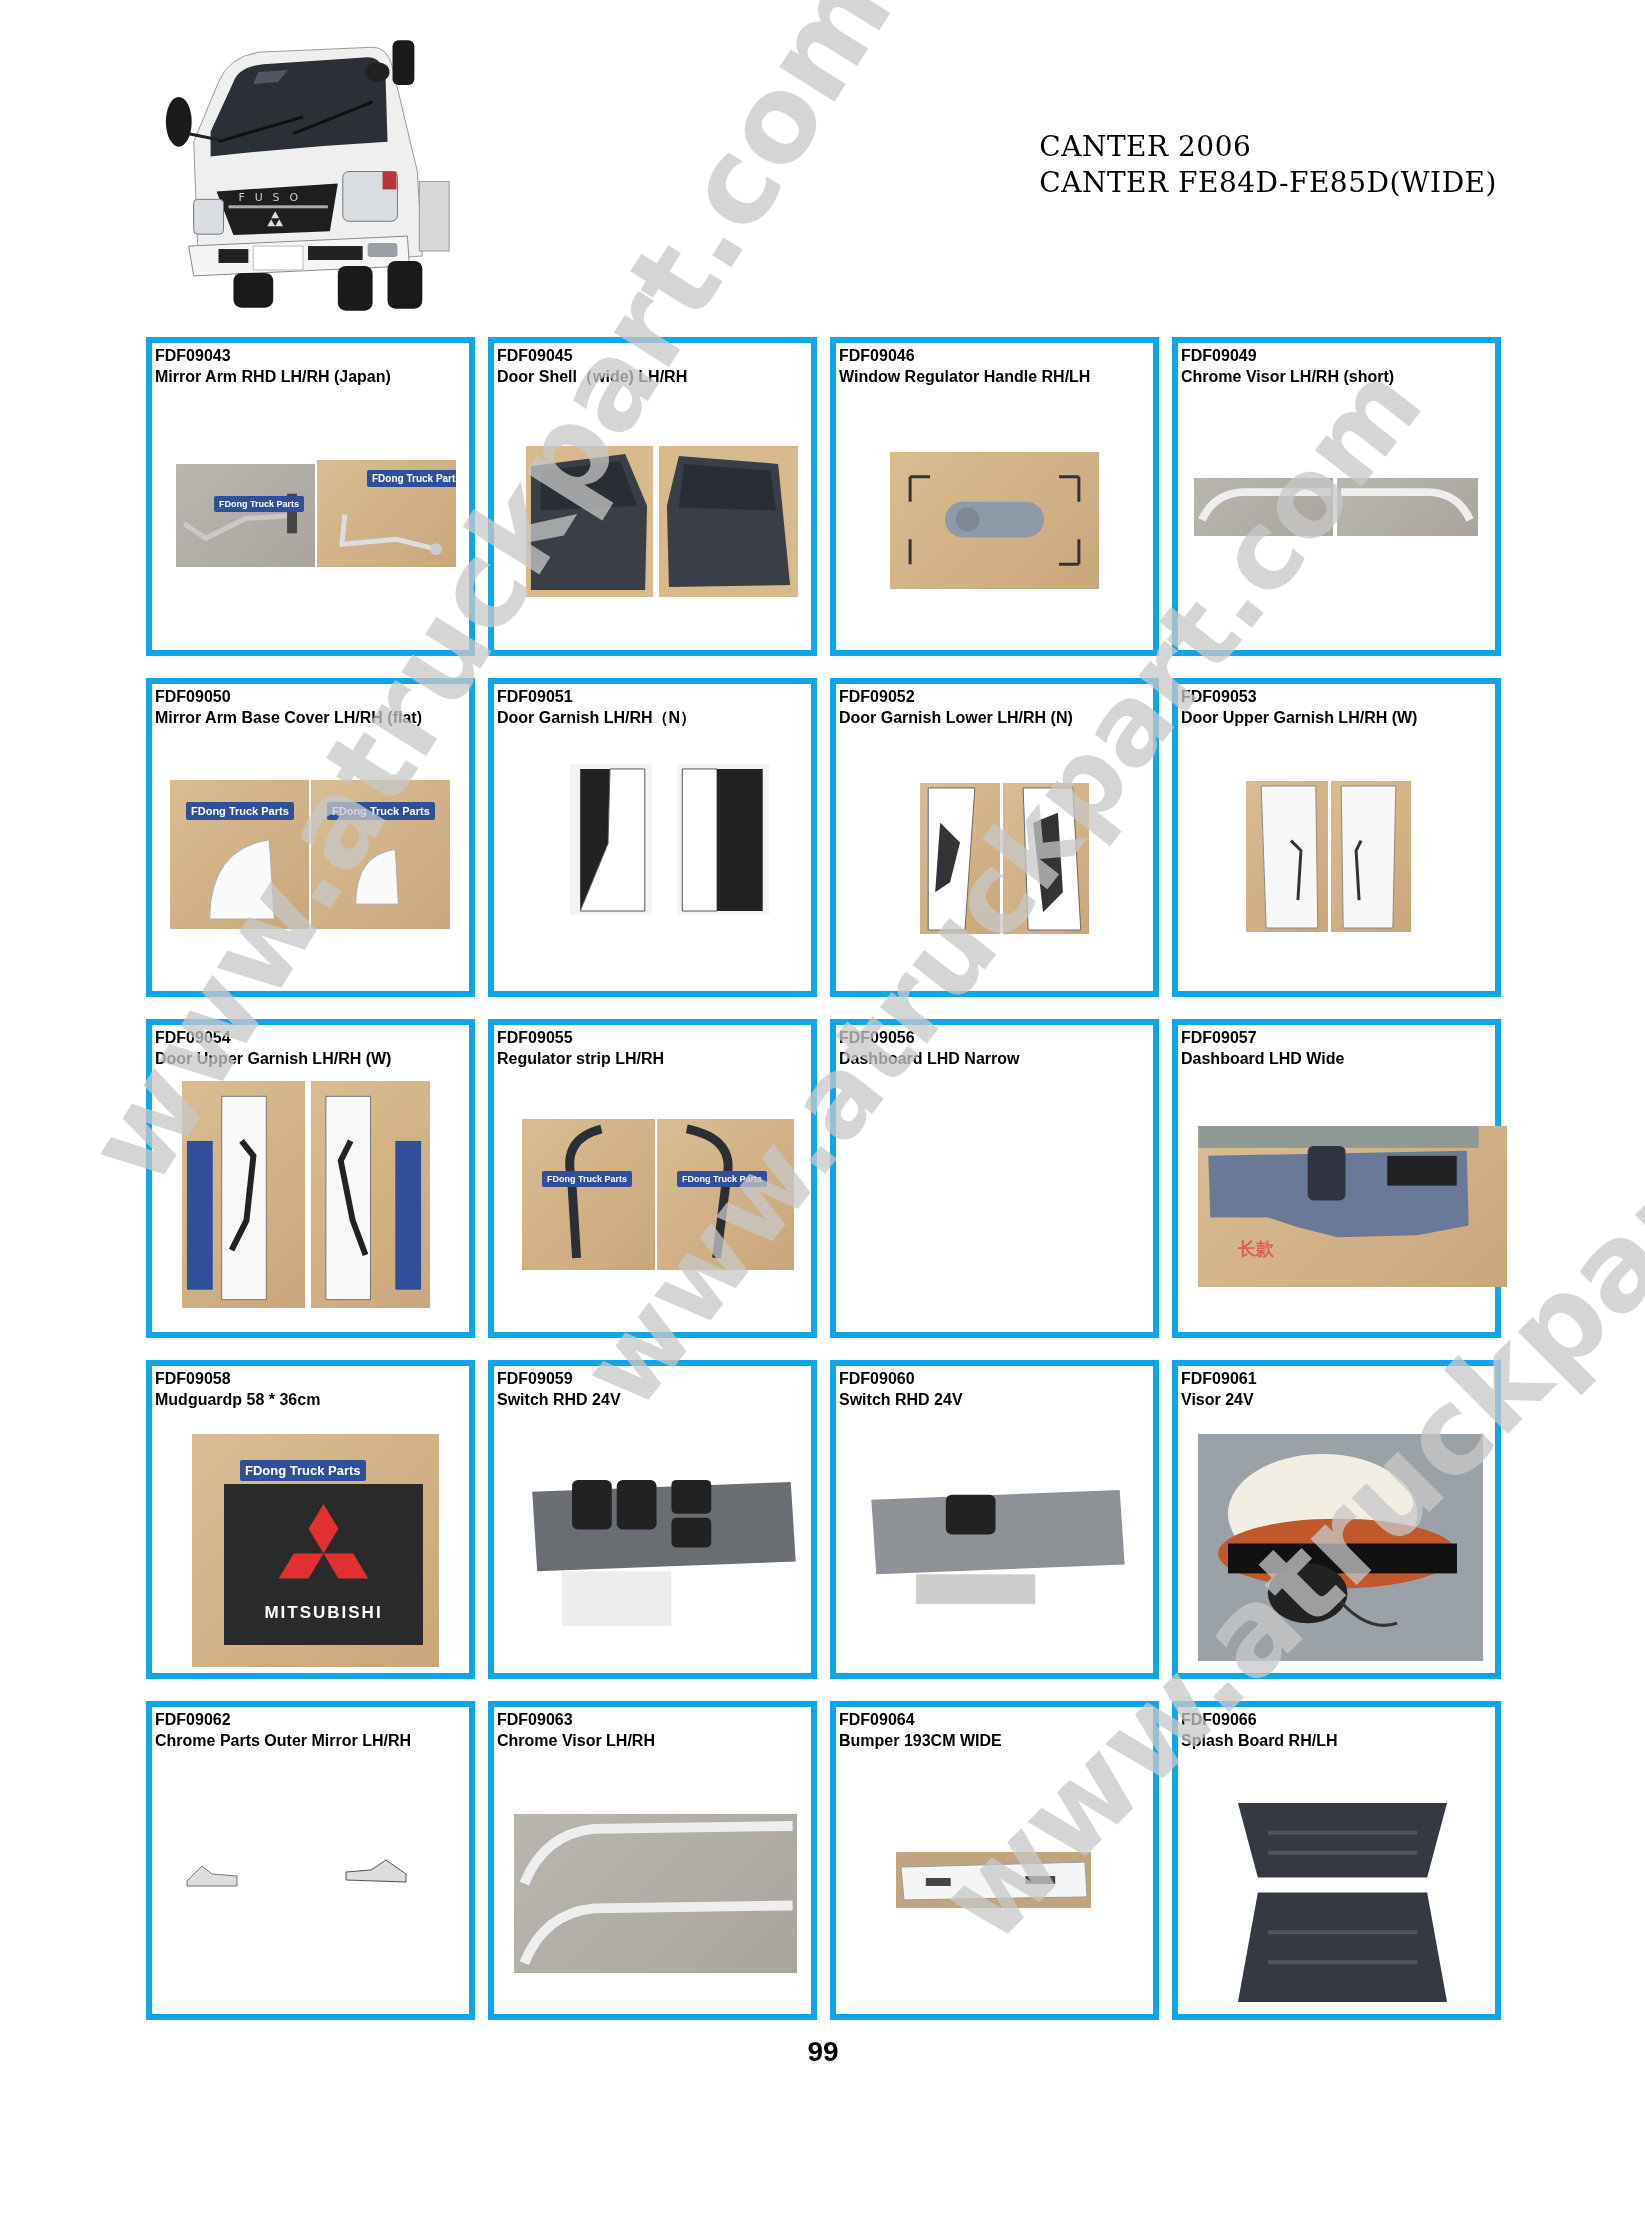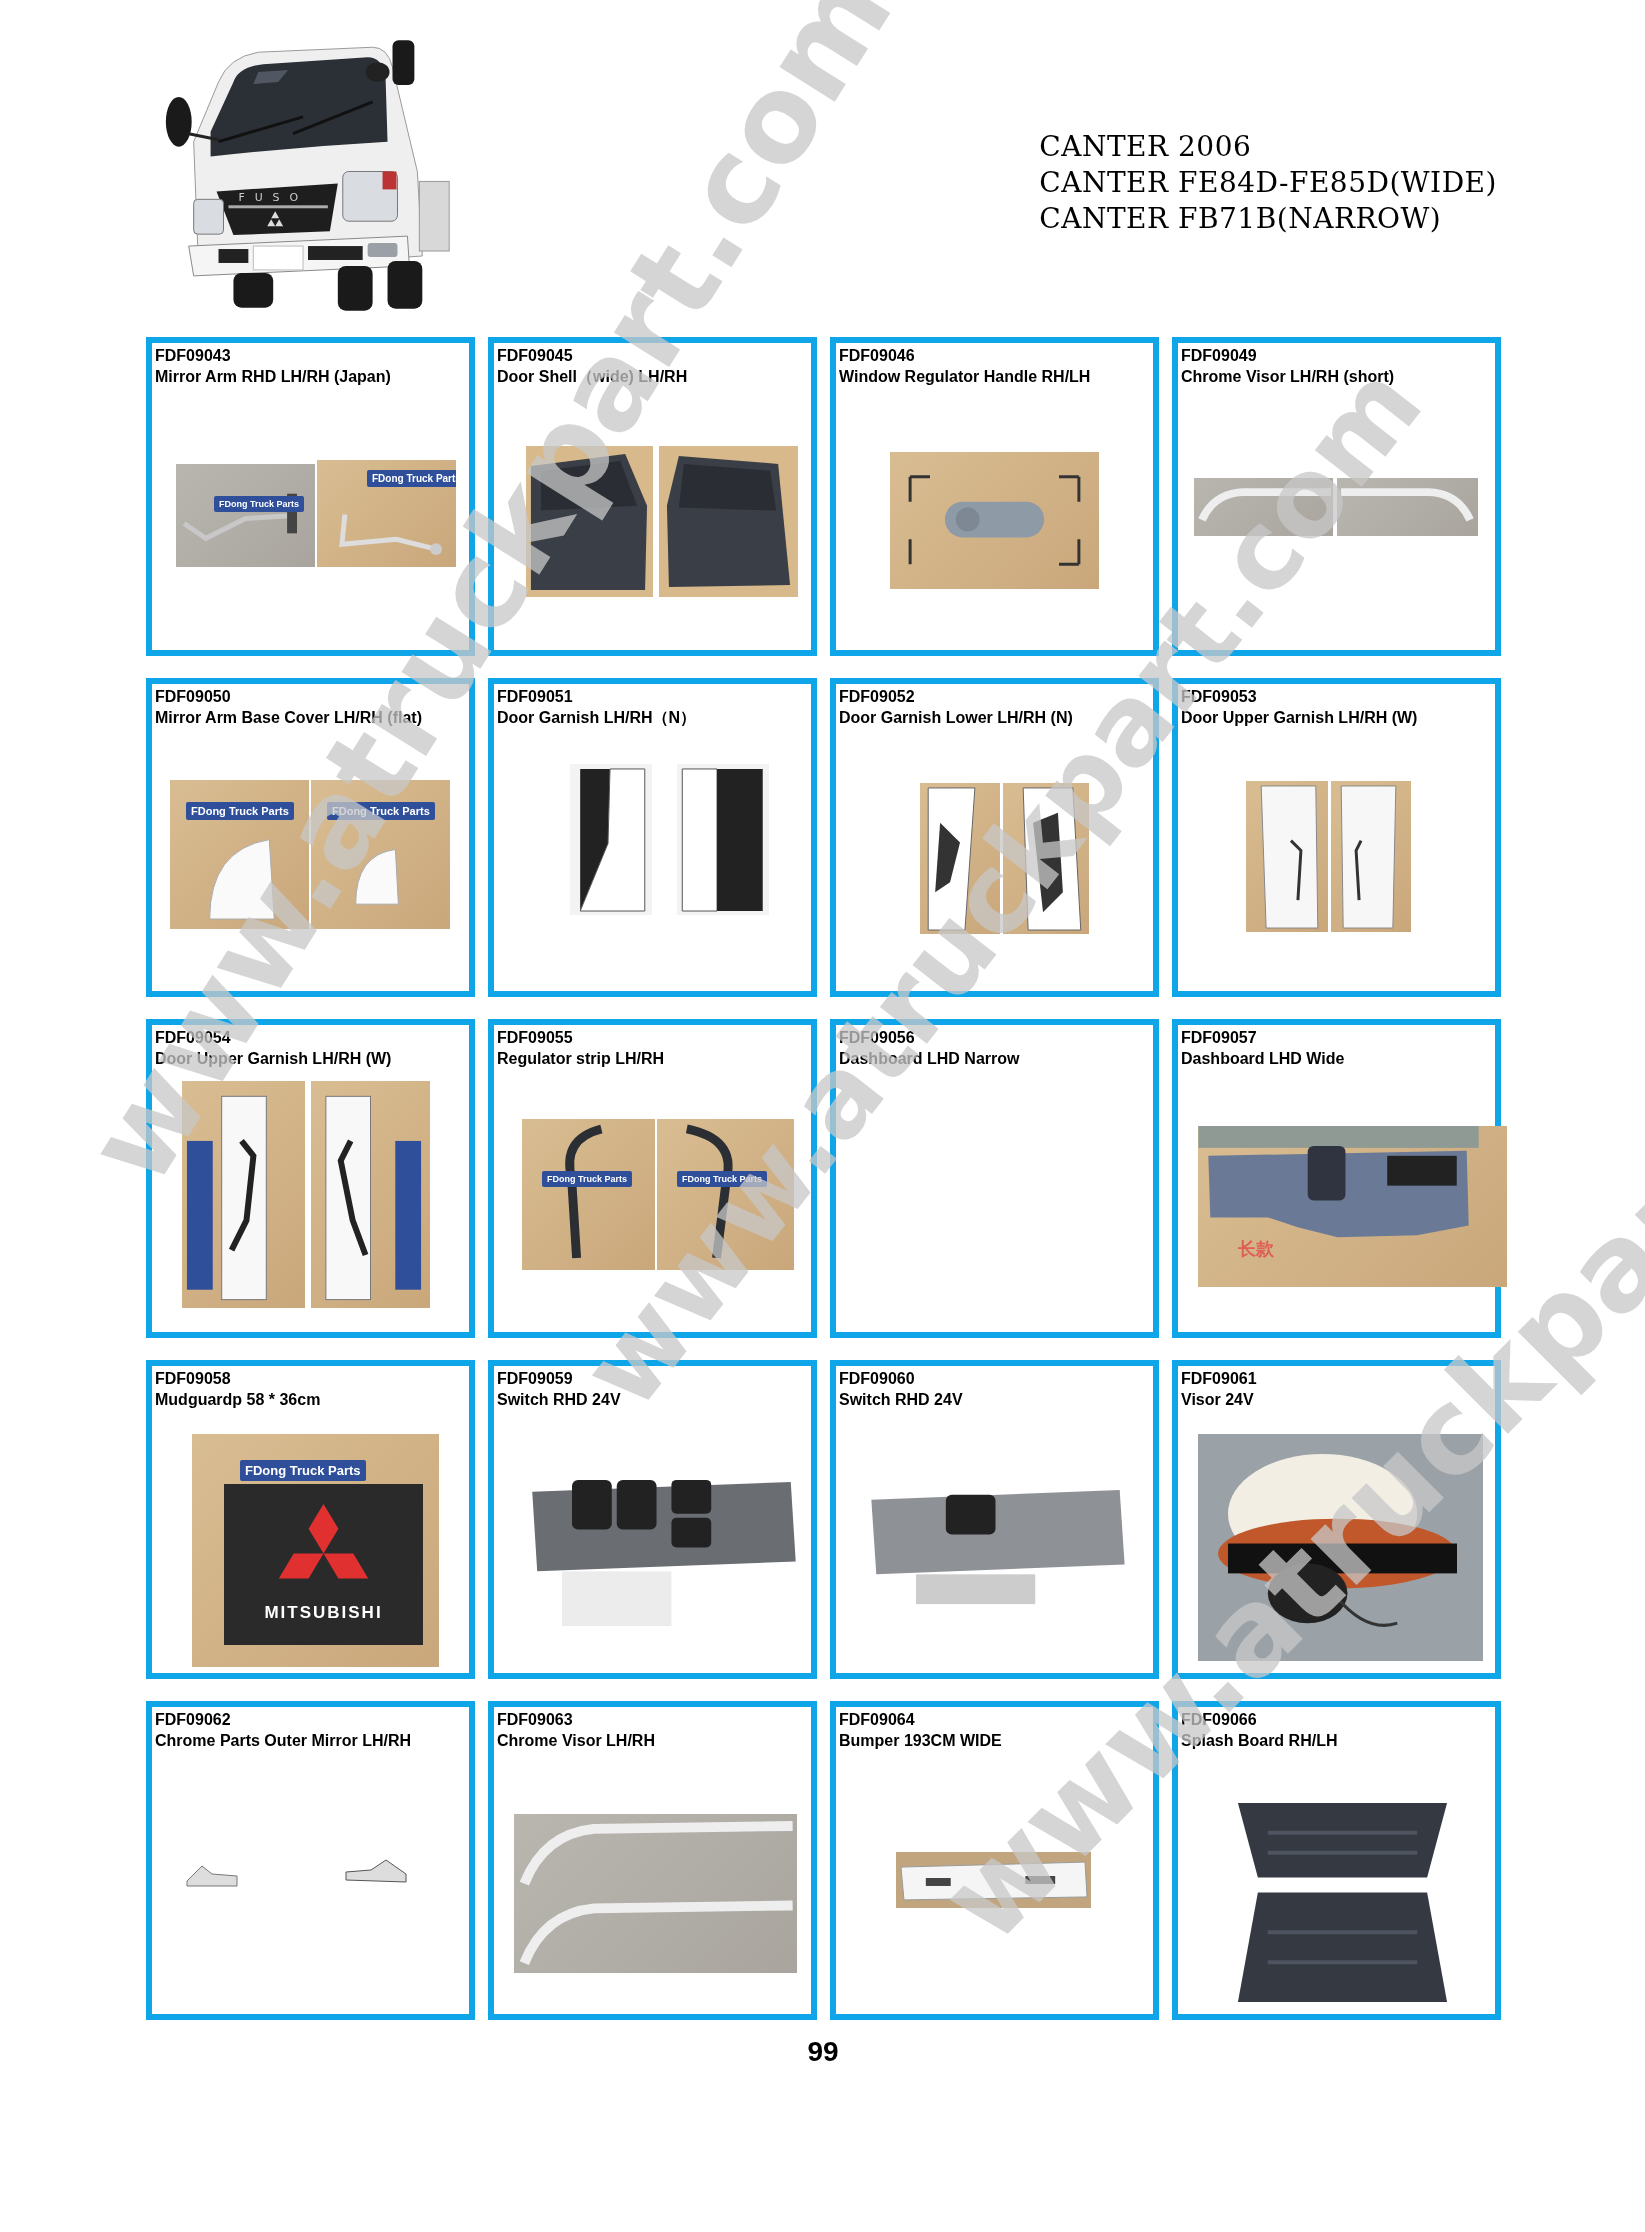--- a/index.html
+++ b/index.html
@@ -61,21 +61,20 @@
     <rect x="95" y="252" width="40" height="35" rx="8" fill="#1a1a1a"></rect>
     <rect x="200" y="245" width="35" height="45" rx="8" fill="#1a1a1a"></rect>
     <rect x="250" y="240" width="35" height="48" rx="8" fill="#1a1a1a"></rect>
     <rect x="282" y="160" width="30" height="70" fill="#d8d8d8" stroke="#999"></rect>
   </svg>
 </div>
 
 <div class="header-titles">
   <div>CANTER 2006</div>
   <div>CANTER FE84D-FE85D(WIDE)</div>
-  <div>CANTER FB71B(NARROW)</div>
 </div>
 
 <div class="grid">
 
   <div class="cell">
     <div class="code">FDF09043</div>
     <div class="name">Mirror Arm RHD LH/RH (Japan)</div>
     <div class="photo grey-bg" style="left:24px;top:121px;width:139px;height:103px;">
       <div class="label-blue" style="left:38px;top:32px;font-size:9px;">FDong Truck Parts</div>
       <svg width="139" height="103" viewBox="0 0 140 104">

